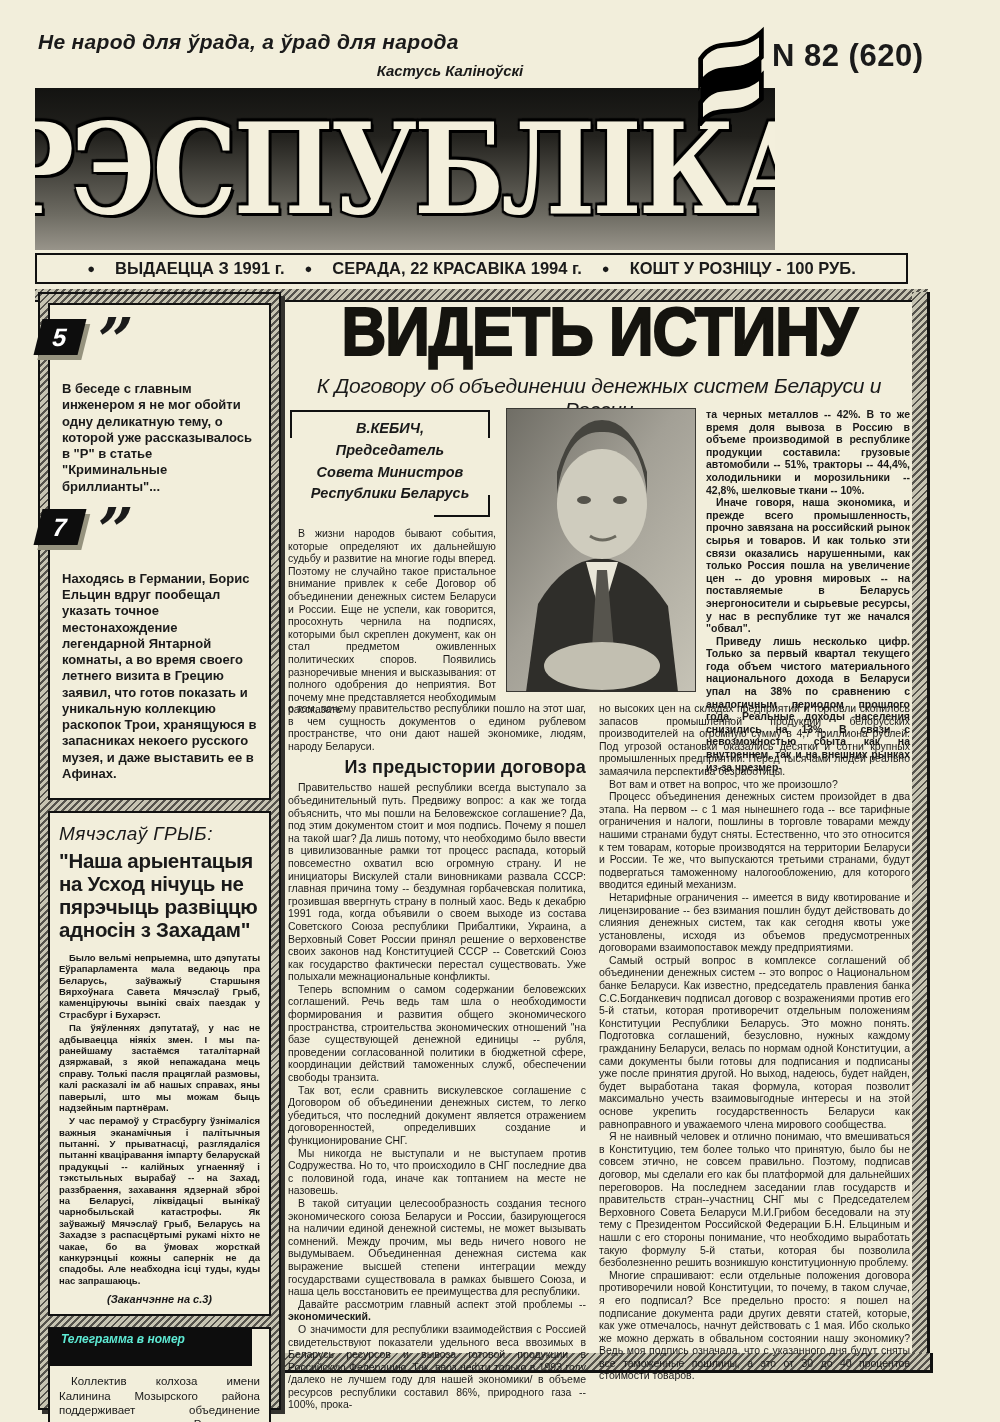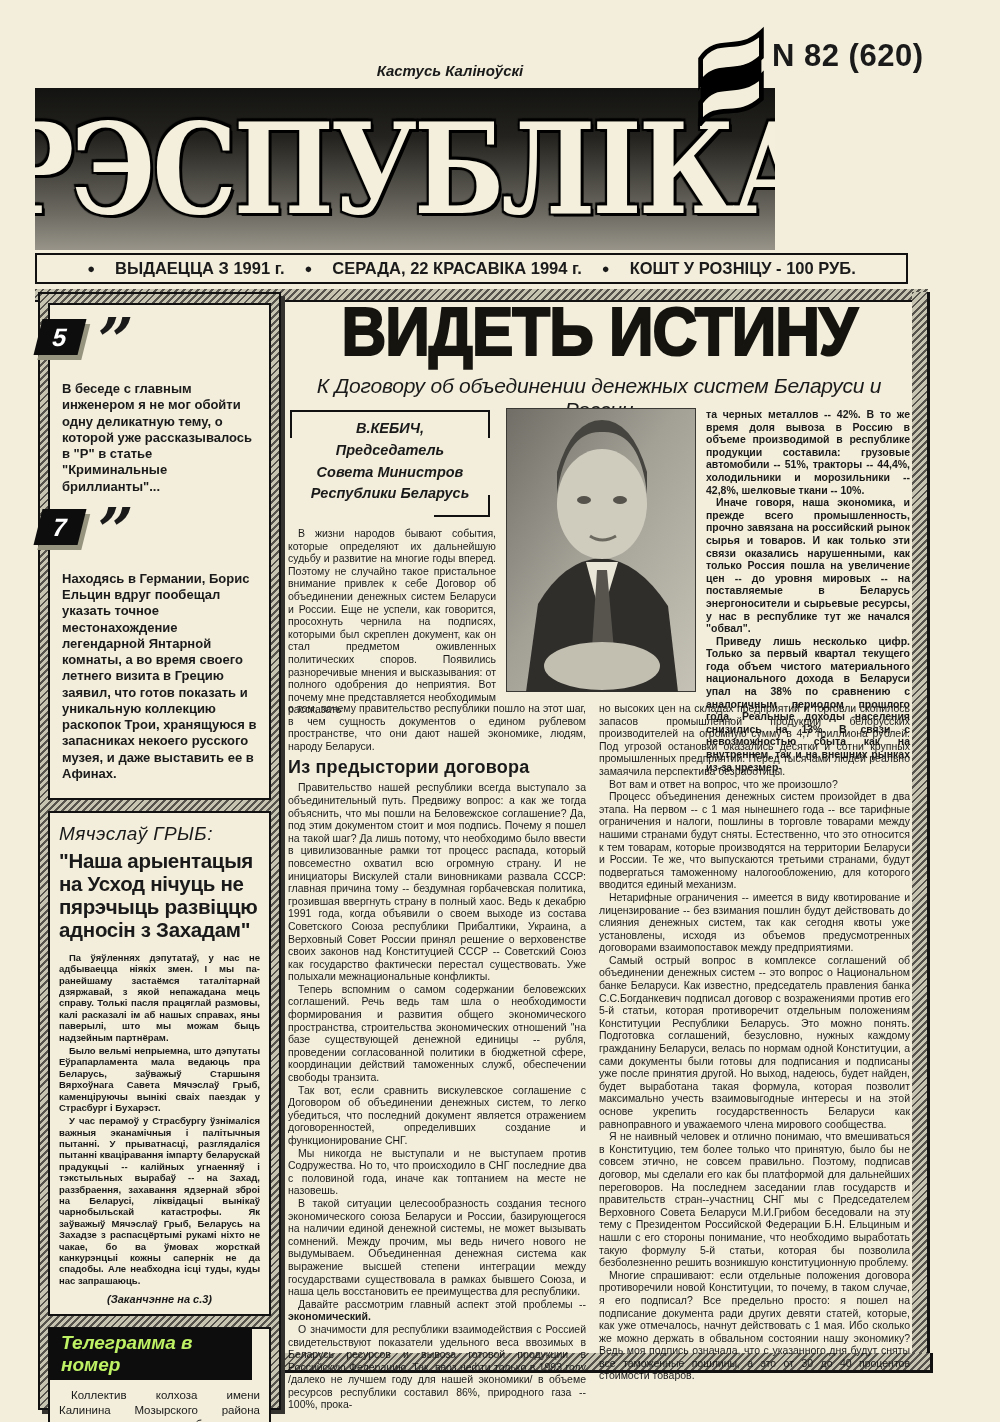--- a/index.html
+++ b/index.html
@@ -39,22 +39,22 @@
              display:flex;align-items:center;justify-content:center;transform:skewX(-14deg);
              margin-left:-24px;box-shadow:5px 5px 0 #96937f;}
   .qglyph{font-family:"DejaVu Serif",serif;font-style:italic;font-weight:bold;font-size:62px;line-height:44px;}
   .quote-text{font-weight:bold;font-size:13px;line-height:1.25;margin:4px 0 14px;}
   .gryb-panel{padding:8px 9px 6px;}
   .kicker{font-style:italic;font-size:19px;margin:2px 0 5px;letter-spacing:.4px;}
   .gryb-headline{font-weight:bold;font-size:20.5px;line-height:1.12;letter-spacing:-.3px;margin:0 0 10px;}
   .gryb-body p{font-size:9.5px;font-weight:bold;line-height:1.2;text-align:justify;text-indent:10px;margin:0 0 2px;}
   .cont{ text-align:center;font-weight:bold;font-style:italic;font-size:11px;margin:7px 0 3px;}
   .telegram-panel{padding:0 9px 8px;}
-  .telegram-header{background:#0d0d0d;color:#bef264;font-weight:bold;font-style:italic;font-size:19px;
-                   padding:4px 12px 4px;margin:-1px 8px 8px -10px;}
+  .telegram-header{background:#0d0d0d;color:#5eead4;font-weight:bold;font-style:italic;font-size:12px;
+                   padding:4px 12px 20px;margin:-1px 8px 8px -10px;}
   .telegram-body{font-size:11.5px;line-height:1.25;text-align:justify;text-indent:12px;margin:0;}
   
   .headline{position:absolute;left:288px;top:297px;width:622px;text-align:center;font-weight:bold;
             font-size:62px;line-height:1;white-space:nowrap;transform:scaleY(1.12);transform-origin:top;
             -webkit-text-stroke:2px #15140f;color:#15140f;letter-spacing:-1px;}
   .subtitle{position:absolute;left:288px;top:374px;width:622px;text-align:center;font-style:italic;
             font-size:21px;letter-spacing:-.2px;}
   .art-top{position:absolute;left:288px;top:408px;width:622px;display:flex;gap:10px;}
   .intro-col{width:208px;flex:none;}
   .byline-box{position:relative;margin:2px 6px 10px 2px;padding:8px 4px 12px;text-align:center;
@@ -63,28 +63,29 @@
               border-top:2px solid #111;border-left:2px solid #111;border-right:2px solid #111;}
   .byline-box::after{content:"";position:absolute;bottom:0;right:0;width:54px;height:20px;
               border-bottom:2px solid #111;border-right:2px solid #111;}
   .bodytext p{font-size:10.5px;line-height:1.2;text-align:justify;text-indent:10px;margin:0;}
   .bodytext p.flush{text-indent:0;}
   .photo-wrap{width:190px;height:284px;flex:none;}
   .col3top{flex:1;font-weight:bold;}
   .art-low{position:absolute;left:288px;top:702px;width:622px;display:flex;gap:13px;}
   .colL{width:298px;flex:none;}
   .colR{flex:1;}
-  .subhead{font-weight:bold;font-size:18px;letter-spacing:.2px;margin:5px 0 3px;}
+  .subhead{font-weight:bold;font-size:18px;letter-spacing:.2px;margin:5px 0 3px;text-align:right;}
   .runin{font-weight:bold;font-size:12px;}
 </style>
 </head>
 <body>
 
 <div class="page">
 
+  <div class="motto">Не народ для ўрада, а ўрад для народа</div>
   <div class="motto-author">Кастусь  Каліноўскі</div>
   <div class="flag">
     <svg width="76" height="104" viewBox="0 0 80 104" xmlns="http://www.w3.org/2000/svg">
       <path d="M8 36 C26 10 46 32 72 8 L72 34 C46 58 26 36 8 62 Z" fill="#f2eedb" stroke="#000" stroke-width="5"></path>
       <path d="M8 60 C26 34 46 56 72 32 L72 56 C46 80 26 58 8 84 Z" fill="#000"></path>
       <path d="M8 82 C26 56 46 78 72 54 L72 78 C46 102 26 80 8 104 Z" fill="#f2eedb" stroke="#000" stroke-width="5"></path>
     </svg>
   </div>
   <div class="issue">N 82 (620)</div>
 
@@ -117,22 +118,22 @@
         <div class="page-flag">7</div>
         <div class="qglyph">”</div>
       </div>
       <div class="quote-text">Находясь в Германии, Борис Ельцин вдруг пообещал указать точное местонахождение легендарной Янтарной комнаты, а во время своего летнего визита в Грецию заявил, что готов показать и уникальную коллекцию раскопок Трои, хранящуюся в запасниках некоего русского музея, и даже выставить ее в Афинах.</div>
     </div>
 
     <div class="panel gryb-panel">
       <div class="kicker">Мячэслаў ГРЫБ:</div>
       <div class="gryb-headline">"Наша арыентацыя на Усход нічуць не пярэчыць развіццю адносін з Захадам"</div>
       <div class="gryb-body">
+          <p>Было вельмі непрыемна, што дэпутаты Еўрапарламента мала ведаюць пра Беларусь, заўважыў Старшыня Вярхоўнага Савета Мячэслаў Грыб, каменціруючы вынікі сваіх паездак у Страсбург і Бухарэст.</p>
           <p>Па ўяўленнях дэпутатаў, у нас не адбываецца ніякіх змен. І мы па-ранейшаму застаёмся таталітарнай дзяржавай, з якой непажадана мець справу. Толькі пасля працяглай размовы, калі расказалі ім аб нашых справах, яны паверылі, што мы можам быць надзейным партнёрам.</p>
-          <p>Было вельмі непрыемна, што дэпутаты Еўрапарламента мала ведаюць пра Беларусь, заўважыў Старшыня Вярхоўнага Савета Мячэслаў Грыб, каменціруючы вынікі сваіх паездак у Страсбург і Бухарэст.</p>
           <p>У час перамоў у Страсбургу ўзнімаліся важныя эканамічныя і палітычныя пытанні. У прыватнасці, разглядаліся пытанні кваціравання імпарту беларускай прадукцыі -- калійных угнаенняў і тэкстыльных вырабаў -- на Захад, раззбраення, захавання ядзернай зброі на Беларусі, ліквідацыі вынікаў чарнобыльскай катастрофы. Як заўважыў Мячэслаў Грыб, Беларусь на Захадзе з распасцёртымі рукамі ніхто не чакае, бо ва ўмовах жорсткай канкурэнцыі кожны сапернік не да спадобы. Але неабходна ісці туды, куды нас запрашаюць.</p>
         </div>
       <div class="cont">(Заканчэнне на с.3)</div>
     </div>
 
     <div class="panel telegram-panel">
       <div class="telegram-header">Телеграмма в номер</div>
       <p class="telegram-body">Коллектив колхоза имени Калинина Мозырского района поддерживает объединение денежных систем России и Беларуси. Считаем решение правительства правильным.</p>
 
     </div>

